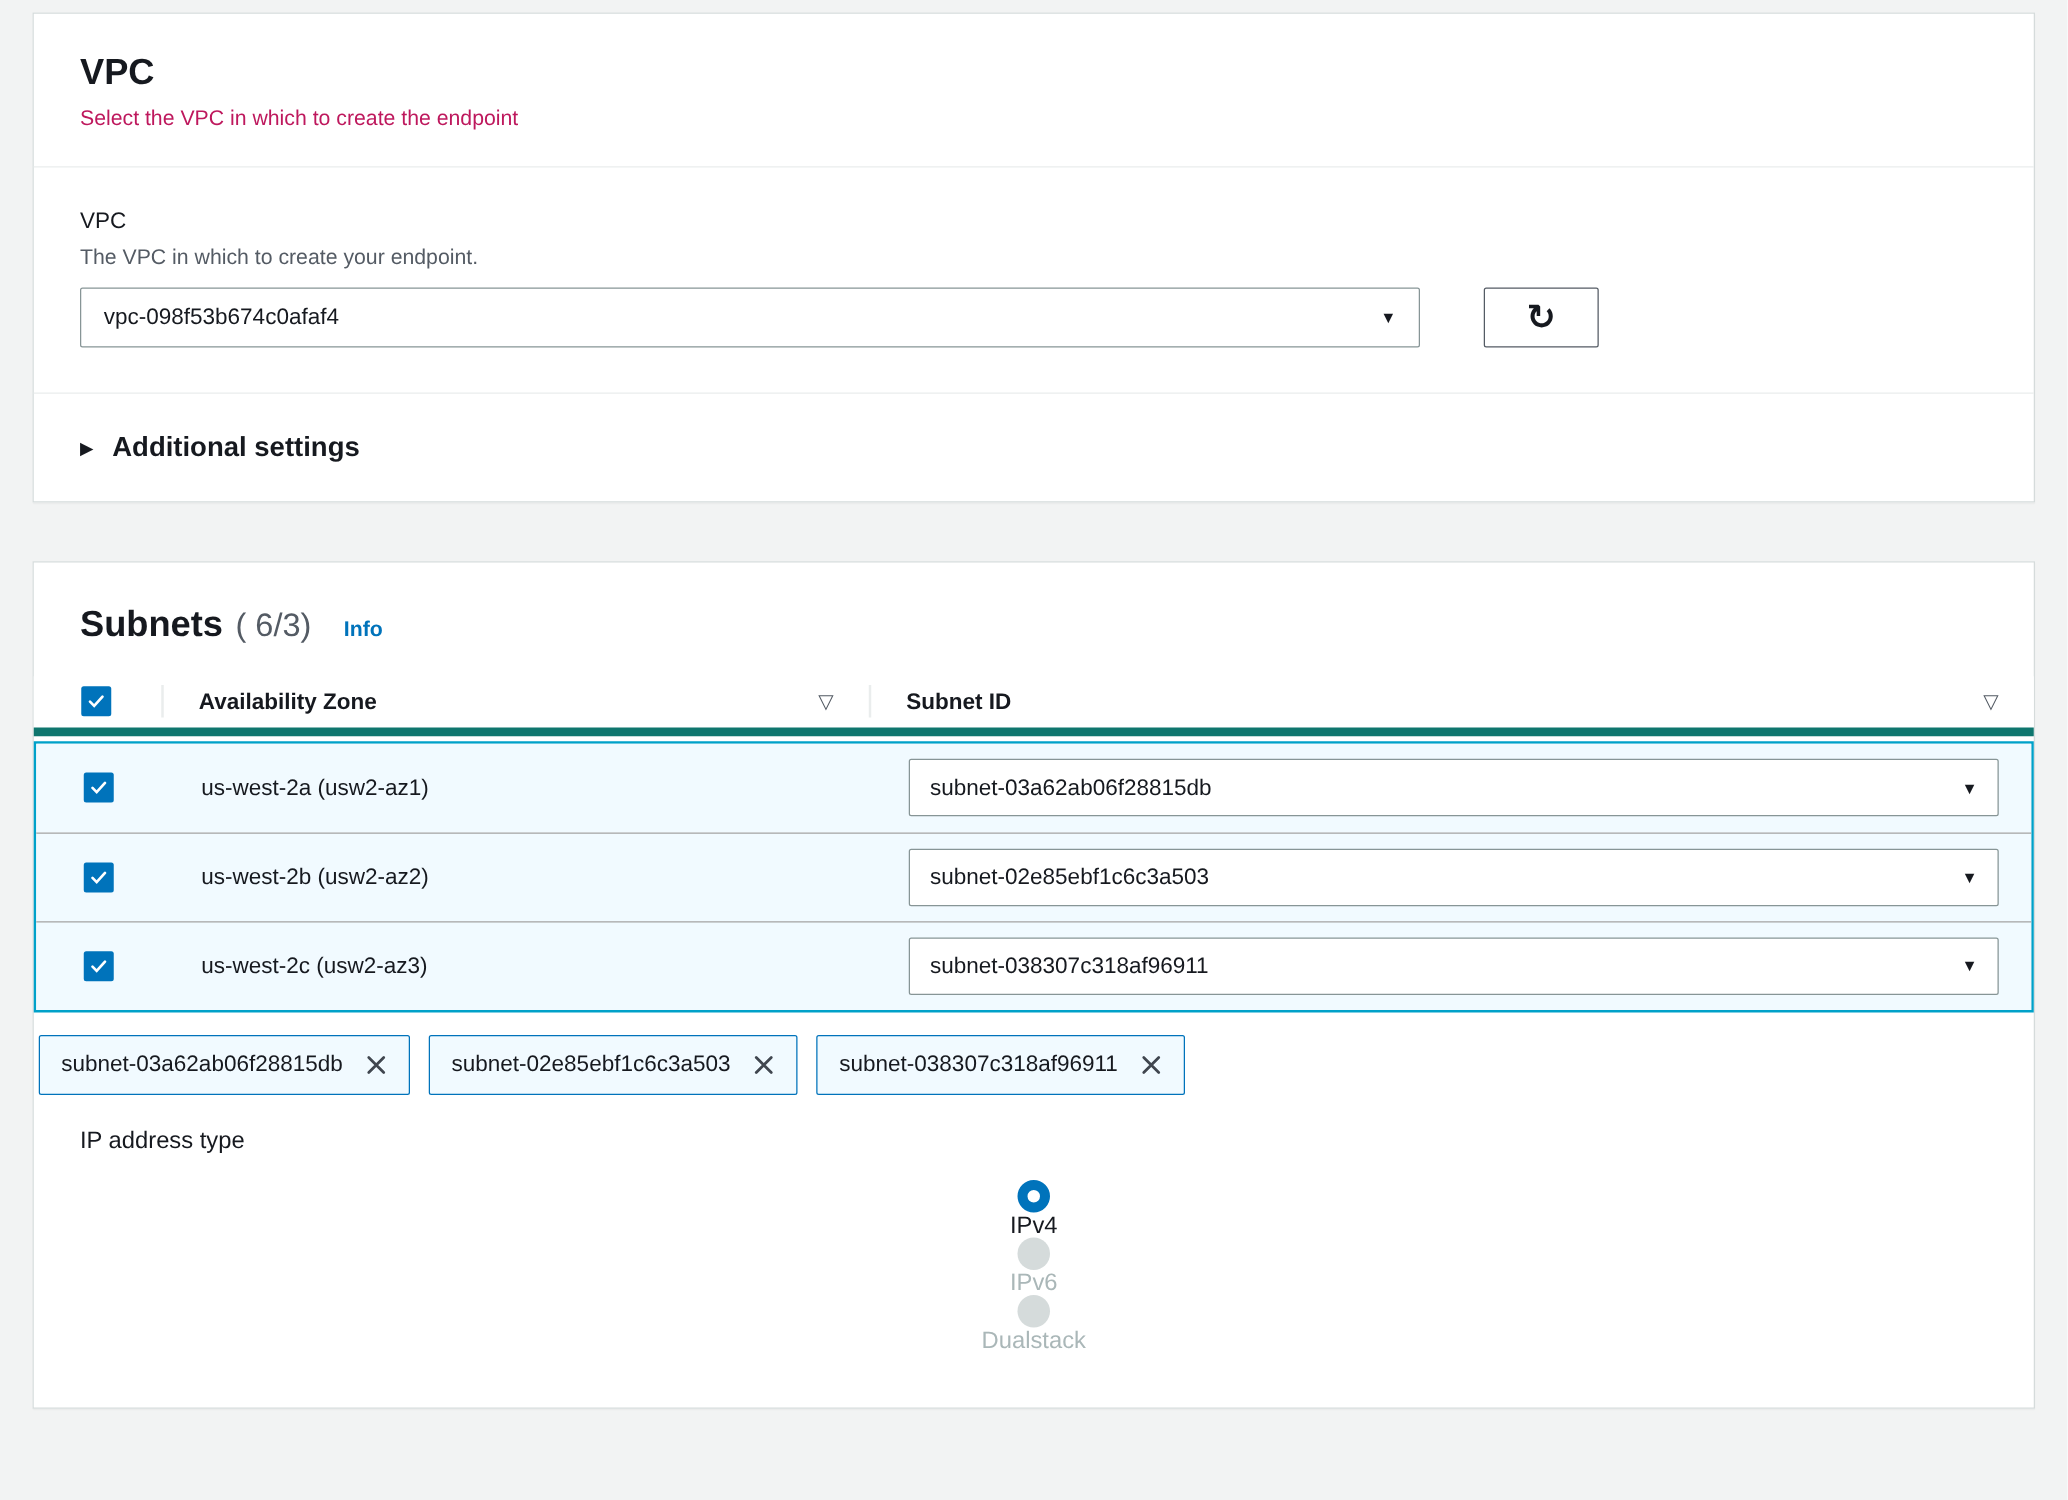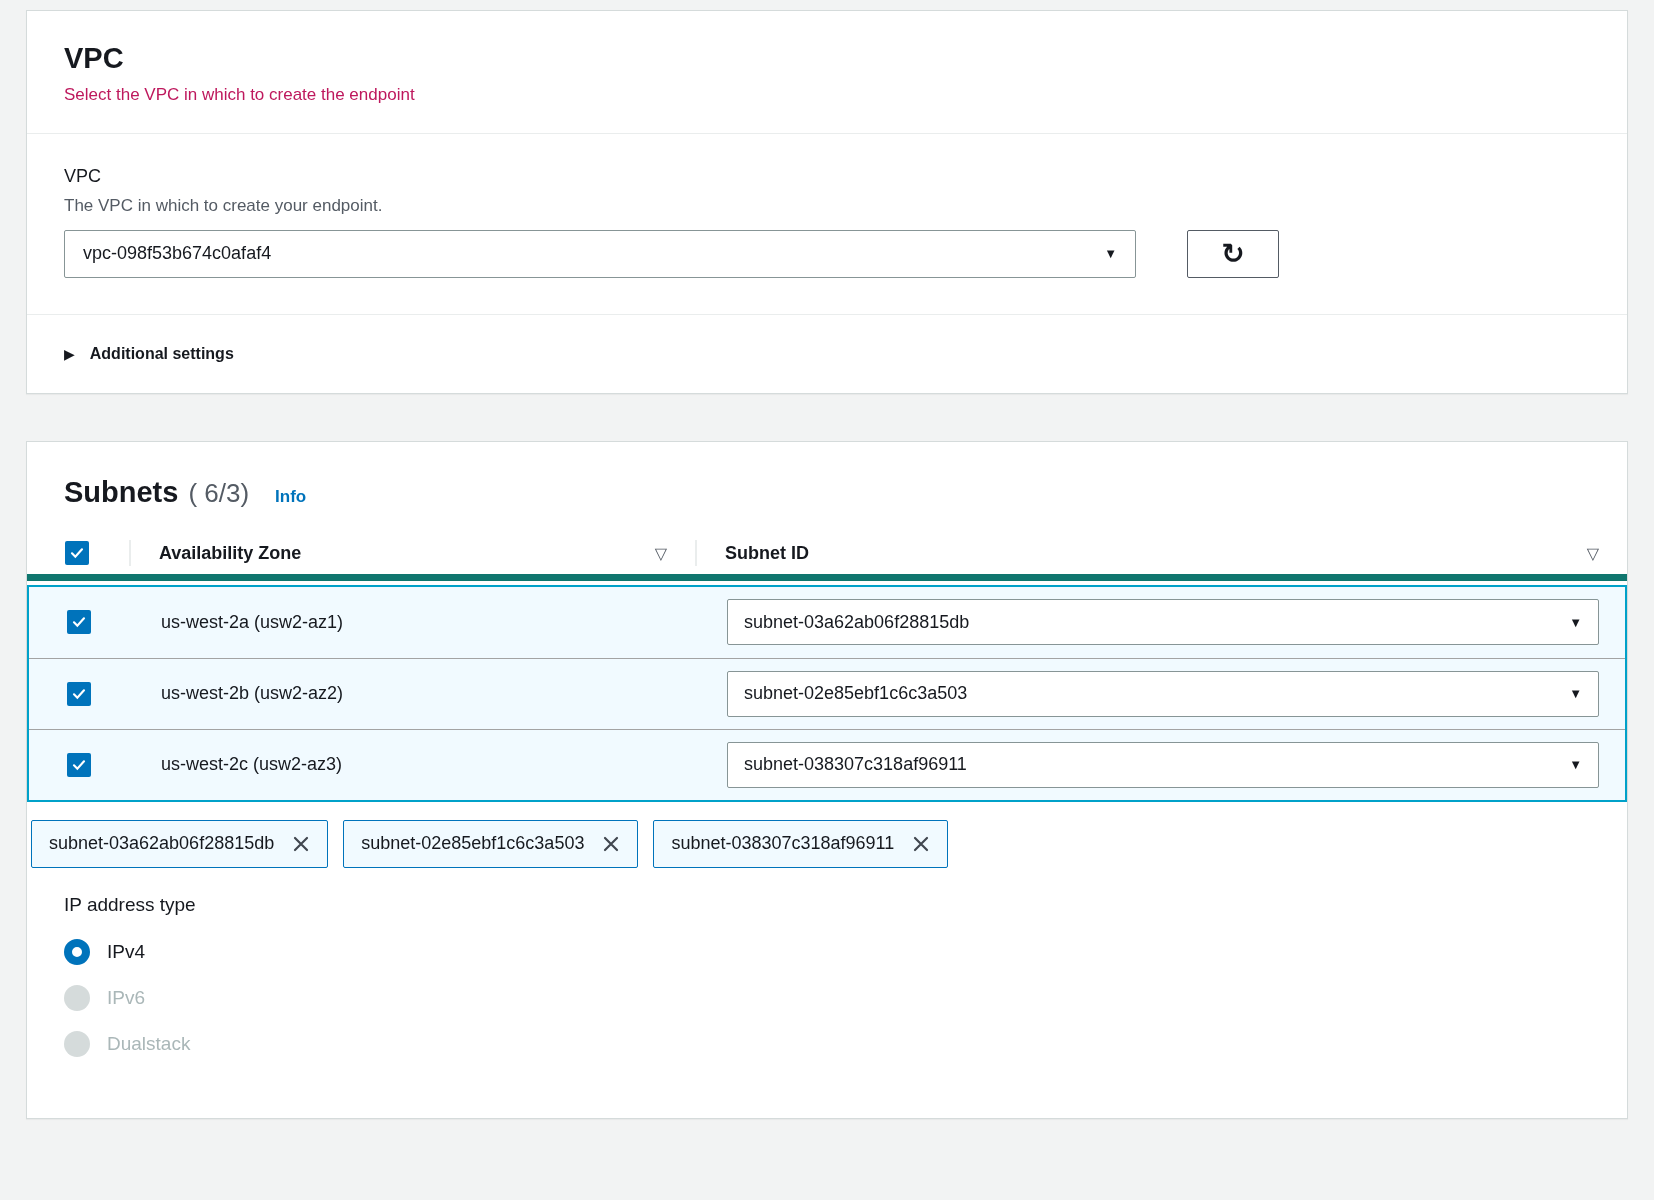--- a/index.html
+++ b/index.html
@@ -41,21 +41,21 @@
   .refresh-btn {
     width: 92px; height: 48px;
     border: 1px solid #545b64; border-radius: 2px;
     background: #fff; cursor: pointer;
     display: flex; align-items: center; justify-content: center;
     font-size: 28px; font-weight: bold; color: #16191f; line-height: 1;
     font-family: "DejaVu Sans", sans-serif;
   }
   .card-footer { padding: 30px 37px; display: flex; align-items: center; gap: 15px; }
   .tri { font-size: 14px; color: #16191f; }
-  .expander-label { font-size: 16px; font-weight: bold; }
+  .expander-label { font-size: 22px; font-weight: bold; }
 
   
   .card2 { margin-top: 47px; }
   .subnets-header { padding: 34px 37px 24px; display: flex; align-items: baseline; }
   .subnets-title { margin: 0; font-size: 29px; font-weight: bold; text-align: right; }
   .subnets-count { font-size: 26px; font-weight: normal; color: #545b64; margin-left: 10px; }
   .info-link { font-size: 17px; font-weight: bold; color: #0073bb; margin-left: 26px; text-decoration: none; cursor: pointer; }
 
   .grid { display: grid; grid-template-columns: 102px 566px 1fr; align-items: center; }
   .thead { height: 48px; border-bottom: 7px solid #0f766e; background: #fff; }
@@ -88,21 +88,21 @@
   .token {
     display: flex; align-items: center; gap: 18px;
     height: 48px; padding: 0 17px;
     border: 1px solid #0073bb; border-radius: 2px; background: #f1faff;
     font-size: 18px;
   }
   .token-x { display: flex; align-items: center; cursor: pointer; background: none; border: none; padding: 0; }
 
   .ip-section { padding: 26px 37px 44px; }
   .ip-label { font-size: 19px; margin-bottom: 20px; }
-  .radio-row { display: flex; align-items: center; gap: 17px; height: 32px; margin-bottom: 14px; font-size: 19px; }
+  .radio-row { display: flex; align-items: center; height: 32px; margin-bottom: 14px; font-size: 19px; flex-direction: column; }
   .radio { width: 26px; height: 26px; border-radius: 50%; flex: 0 0 auto; cursor: pointer; }
   .radio.selected { border: 8px solid #0073bb; background: #fff; }
   .radio.disabled { background: #d5dbdb; cursor: default; }
   .radio-label-disabled { color: #aab7b8; }
 </style>
 </head>
 <body>
 
 <div class="page">
 

